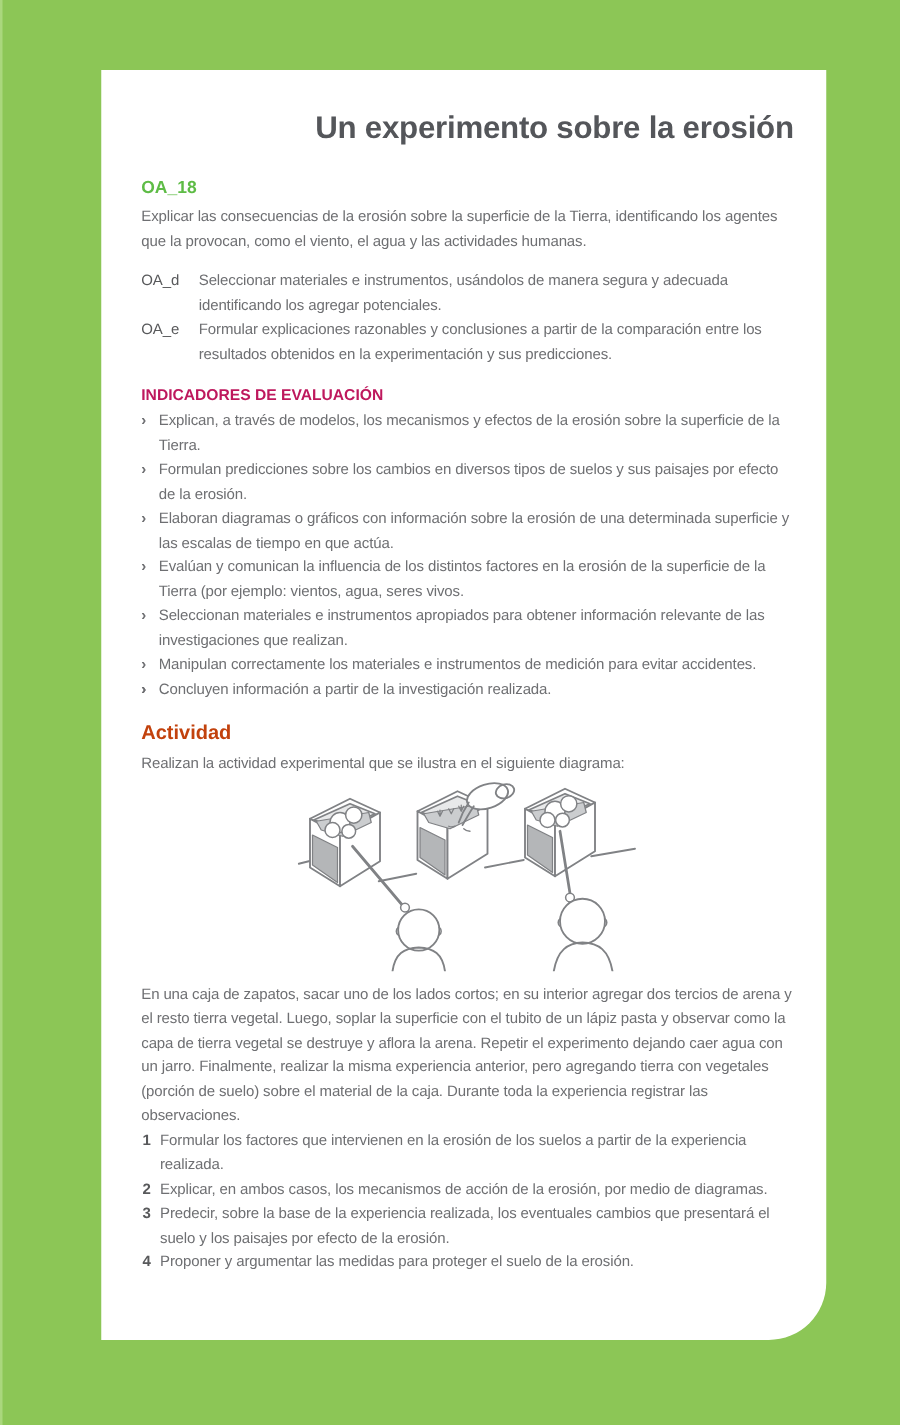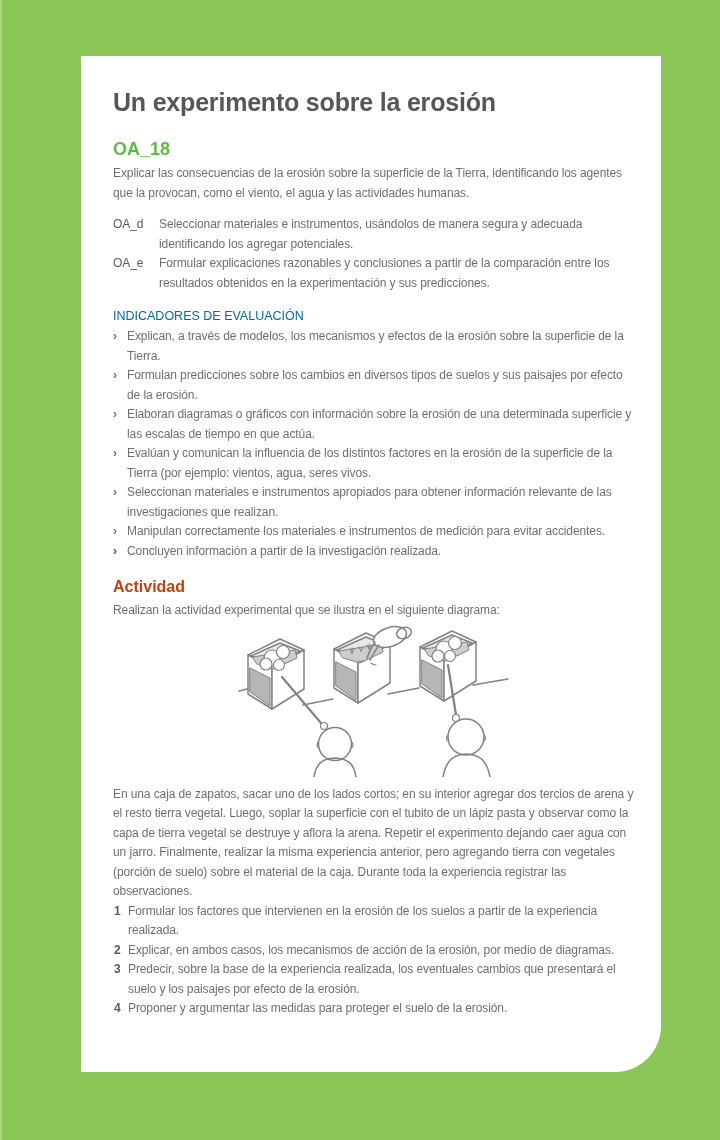--- a/index.html
+++ b/index.html
@@ -10,35 +10,35 @@
     overflow:hidden;
   }
   .edge-stripe{position:absolute;left:0;top:0;width:2px;height:1140px;background:#aad77d;}
   .card{
     position:absolute;left:81px;top:56px;width:580px;height:1016px;
     background:#ffffff;border-bottom-right-radius:46px;
     padding:30px 26px 0 32px;box-sizing:border-box;overflow:hidden;
   }
   .page-title{
     margin:0 0 20px 0;font-size:25px;line-height:32px;font-weight:bold;
-    color:#54565a;letter-spacing:-0.2px;
+    color:#54565a;letter-spacing:-0.2px;text-align:right;
   }
   .page-title span{display:block;}
   .oa-heading{
-    margin:0 0 4px 0;font-size:18px;line-height:22px;font-weight:bold;color:#5ebc46;
+    margin:0 0 4px 0;font-size:14px;line-height:22px;font-weight:bold;color:#5ebc46;
   }
   .body-text{
     font-size:12px;line-height:19.5px;color:#6e6f72;letter-spacing:-0.1px;margin:0;
   }
   .oa18-body{margin-bottom:12px;}
   .oa-item{display:flex;margin:0;}
   .oa-label{flex:0 0 46px;font-weight:normal;color:#58595b;}
   .oa-text{flex:1;}
   .indicators-heading{
-    margin:14px 0 1px 0;font-size:12.5px;line-height:19px;font-weight:normal;color:#0369a1;
+    margin:14px 0 1px 0;font-size:12.5px;line-height:19px;font-weight:bold;color:#be185d;
   }
   .bullet-list{margin:0;padding:0;list-style:none;}
   .bullet-list li{position:relative;padding-left:14px;}
   .bullet-marker{position:absolute;left:0;top:0;color:#6e6f72;font-weight:bold;}
   .activity-heading{
     margin:14px 0 2px 0;font-size:16px;line-height:24px;font-weight:bold;color:#c2410c;
   }
   .diagram-wrap{text-align:center;margin:4px 0 4px 0;}
   .task-list{margin:0;padding:0;list-style:none;}
   .task-list li{position:relative;padding-left:15px;}

